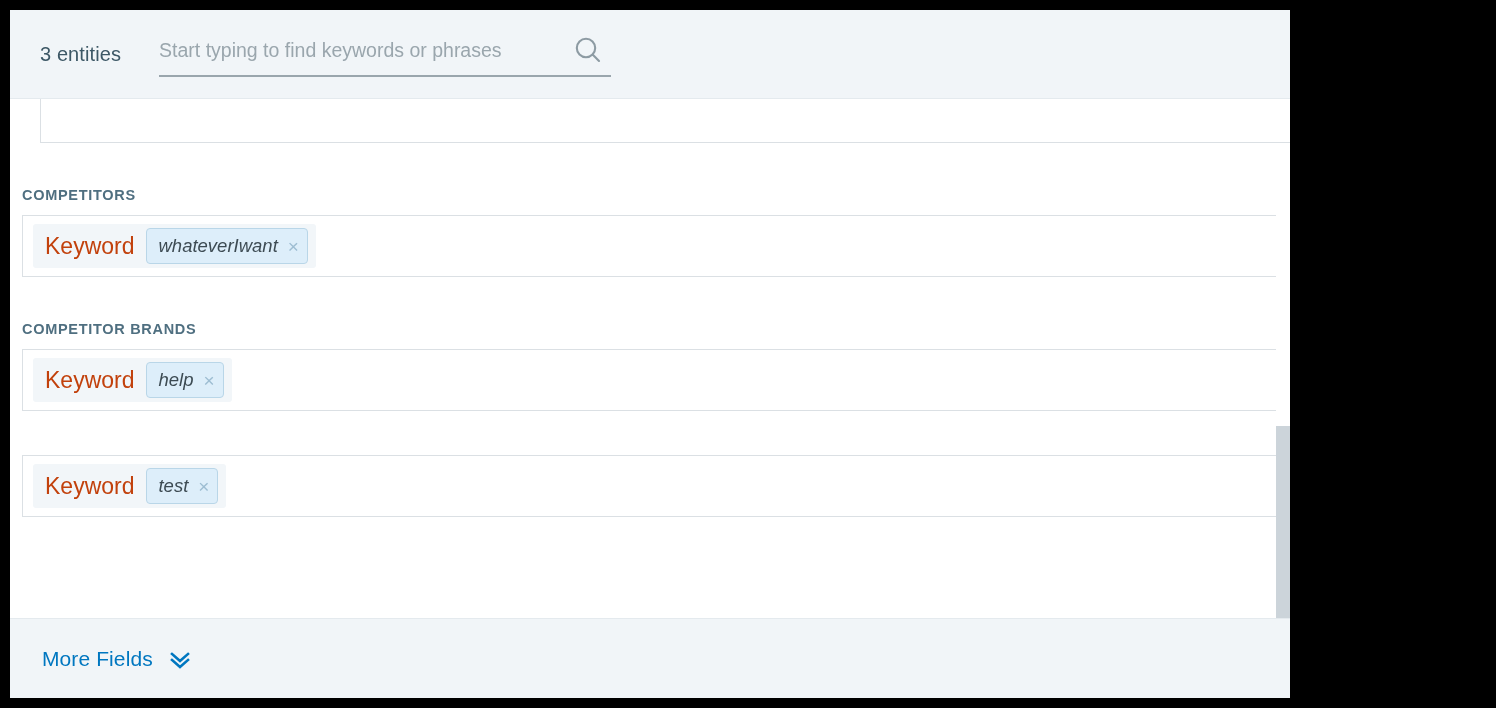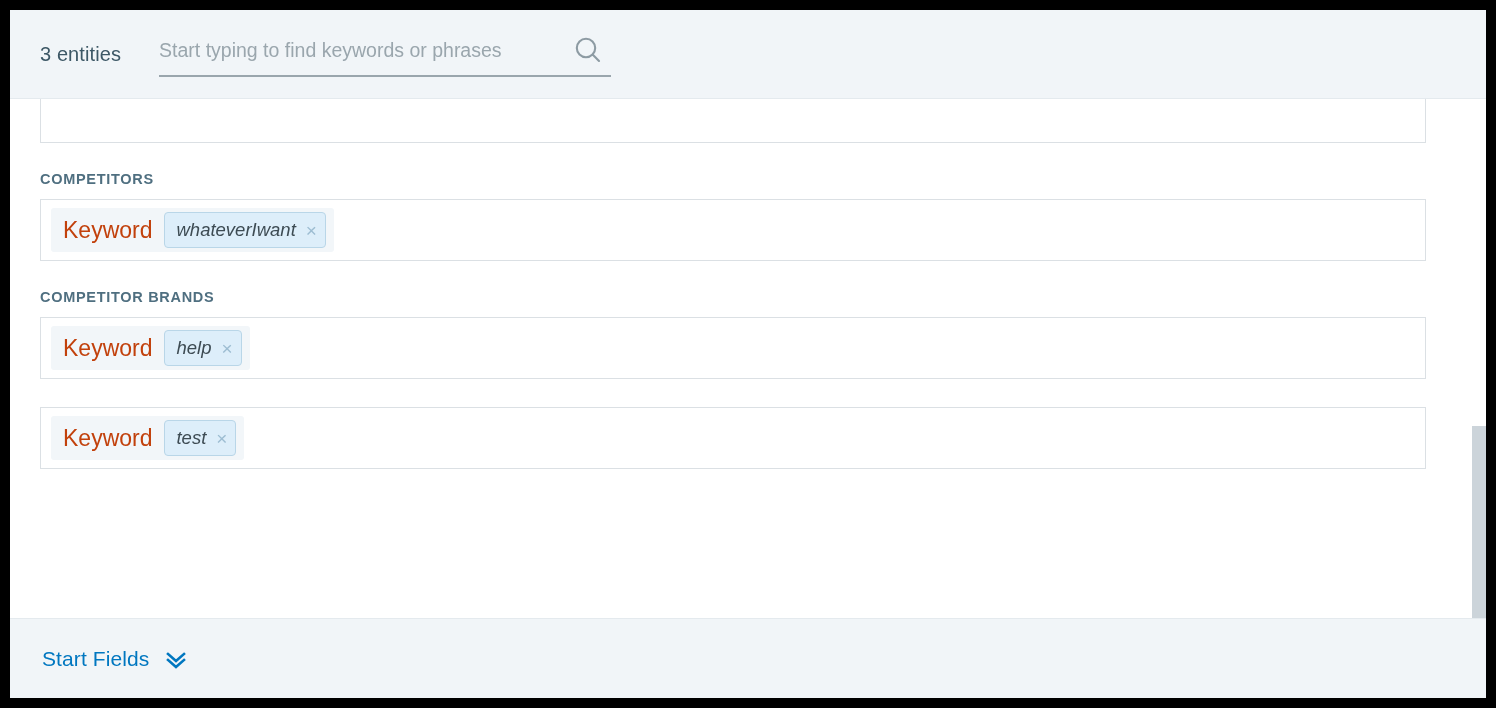--- a/index.html
+++ b/index.html
@@ -18,21 +18,21 @@
     left: 0; top: 0;
     width: 1496px;
     height: 708px;
     background: #000000;
   }
 
   #app {
     position: absolute;
     left: 10px;
     top: 10px;
-    width: 1476px;
+    width: 1280px;
     height: 688px;
     background: #ffffff;
     overflow: hidden;
     display: flex;
     flex-direction: column;
   }
 
   
   .header {
     flex: 0 0 auto;
@@ -108,22 +108,22 @@
   
   .field-box.clipped {
     margin: 0 30px 0 30px;
     height: 36px;
     border: 1px solid #dbe0e4;
     border-top: none;
     background: #ffffff;
   }
 
   .section {
-    padding: 0 30px;
-    margin-top: 28px;
+    padding: 0 12px;
+    margin-top: 44px;
   }
 
   .section-label {
     font-size: 14.5px;
     font-weight: bold;
     letter-spacing: 0.7px;
     color: #4f6f80;
     text-transform: uppercase;
     margin-bottom: 12px;
   }
@@ -295,21 +295,21 @@
 
       </div>
 
       <div class="scrollbar-track">
         <div class="scrollbar-thumb"></div>
       </div>
     </div>
 
     <div class="footer">
       <div class="more-fields">
-        <span class="more-fields-label">Start Fields</span>
+        <span class="more-fields-label">More Fields</span>
         <span class="chev-dbl">
           <svg width="26" height="26" viewBox="0 0 26 26" aria-hidden="true">
             <polyline points="5,8 13,15 21,8" fill="none" stroke="#0077c0" stroke-width="2.6" stroke-linecap="square" stroke-linejoin="miter"></polyline>
             <polyline points="5,14 13,21 21,14" fill="none" stroke="#0077c0" stroke-width="2.6" stroke-linecap="square" stroke-linejoin="miter"></polyline>
           </svg>
         </span>
       </div>
     </div>
 
   </div>

